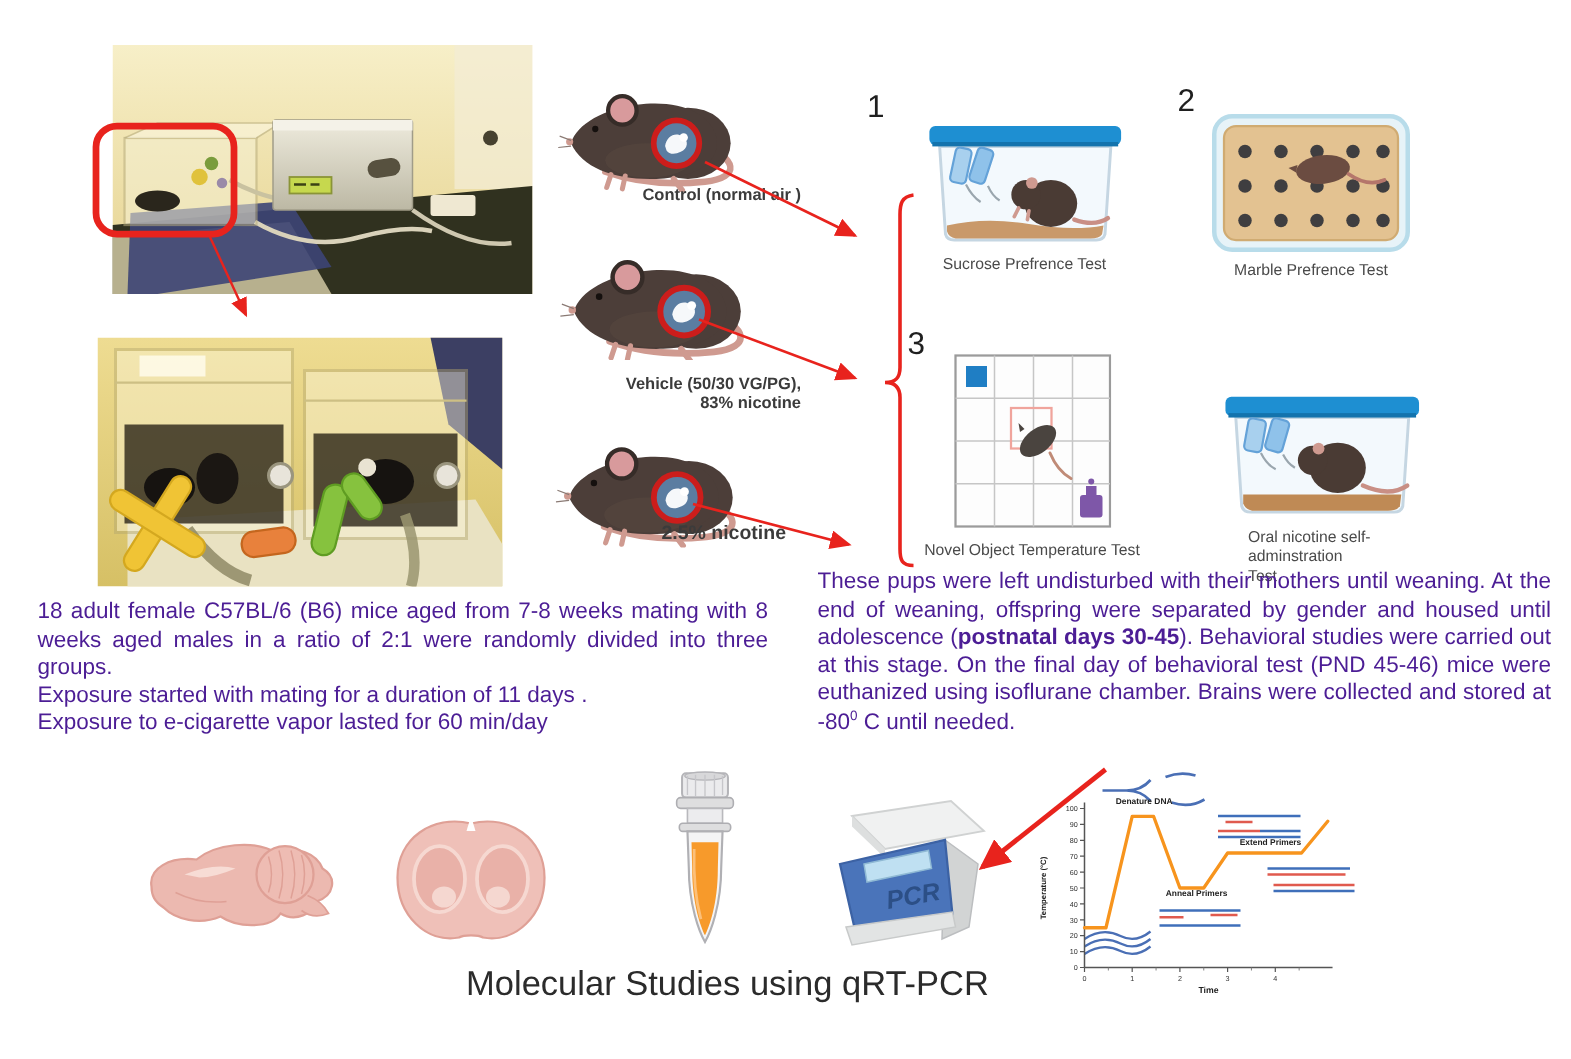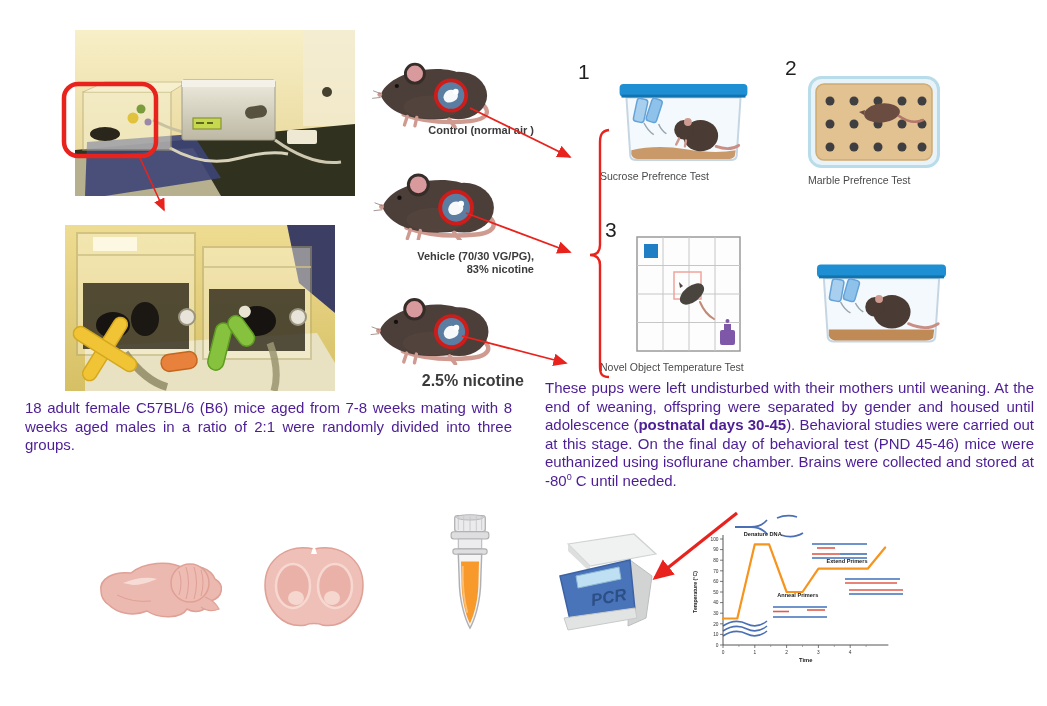--- a/index.html
+++ b/index.html
@@ -1,20 +1,20 @@
 <!DOCTYPE html>
 <html><head>
 <meta charset="utf-8">
 <style>
   html,body{margin:0;padding:0;background:#fff;}
   #figure{position:relative;width:1047px;height:706px;background:#fff;overflow:hidden;
           font-family:"Liberation Sans",sans-serif;}
   .abs{position:absolute;}
   .lbl{font-weight:bold;color:#3b3b3b;text-align:right;line-height:1.15;margin-left:36px;}
-  .testlbl{color:#4a4a4a;font-size:10.5px;line-height:1.25;}
+  .testlbl{color:#4a4a4a;font-size:10.5px;text-align:center;line-height:1.25;}
   .num{font-size:21px;color:#1f1f1f;}
   .bluetext{color:#4c1d95;font-size:15px;line-height:1.24;text-align:justify;font-weight:500;}
   .bluetext .nj{text-align:left;}
   sup{font-size:9px;}
   #mol-title{font-size:23px;color:#2b2b2b;text-align:center;}
   svg{display:block;}
   #red-overlay{pointer-events:none;z-index:50;}
 </style>
 </head>
 <body>
@@ -121,28 +121,28 @@
 
   <svg class="abs" style="left:365px;top:48px" width="135" height="80" viewBox="0 0 115 80">
       <use href="#mouse-shape" transform="scale(0.95)"></use>
     </svg>
   <div class="abs lbl" style="left:368px;top:124px;width:130px;font-size:11px">Control (normal air )</div>
 
   <svg class="abs" style="left:368px;top:158px" width="135" height="82" viewBox="0 0 115 80">
       <use href="#mouse-shape" transform="scale(0.97)"></use>
     </svg>
   <div class="abs lbl" style="left:368px;top:250px;width:130px;font-size:11px">
-    <div>Vehicle (70/30 VG/PG),</div>
+    <div>Vehicle (50/30 VG/PG),</div>
     <div>83% nicotine</div>
   </div>
 
   <svg class="abs" style="left:365px;top:283px" width="135" height="82" viewBox="0 0 115 80">
       <use href="#mouse-shape" transform="scale(0.95)"></use>
     </svg>
-  <div class="abs lbl" style="left:368px;top:372px;width:120px;font-size:16px">2.5% nicotine</div>
+  <div class="abs lbl" style="left:368px;top:348px;width:120px;font-size:13px">2.5% nicotine</div>
 
   <div class="abs num" style="left:578px;top:60px">1</div>
   <svg class="abs" style="left:617px;top:82px" width="133" height="80" viewBox="0 0 135 82">
     <path d="M9,16 L126,16 L122,76 Q121,80 116,80 L19,80 Q14,80 13,76 Z" fill="#f3f9fd" stroke="#c5d6e2" stroke-width="2"></path>
     <rect x="2" y="2" width="131" height="13" rx="4" fill="#1e8fd2"></rect>
     <rect x="4" y="13" width="127" height="3" fill="#1373ad"></rect>
     <path d="M14,70 Q40,64 70,69 T121,70 L120,76 Q118,79 112,79 L20,79 Q15,78 14,74 Z" fill="#c9996a"></path>
     <g>
       <rect x="18" y="17" width="11" height="24" rx="3" fill="#a8d0ee" stroke="#64a2d8" stroke-width="1.5" transform="rotate(12 23 29)"></rect>
       <rect x="32" y="17" width="11" height="24" rx="3" fill="#8fc2ea" stroke="#64a2d8" stroke-width="1.5" transform="rotate(18 37 29)"></rect>
@@ -216,23 +216,29 @@
       <rect x="31" y="17" width="12" height="22" rx="3" fill="#8fc2ea" stroke="#64a2d8" stroke-width="1.5" transform="rotate(16 37 28)"></rect>
       <path d="M26,40 q4,8 10,11 M41,41 q3,6 8,9" stroke="#9aa6ae" stroke-width="1.5" fill="none"></path>
     </g>
     <g>
       <ellipse cx="78" cy="50" rx="19" ry="17" fill="#4a3b34"></ellipse>
       <circle cx="61" cy="45" r="10" fill="#4a3b34"></circle>
       <circle cx="65" cy="37" r="4" fill="#cf9a90"></circle>
       <path d="M95,62 q18,8 30,0" stroke="#c98f85" stroke-width="3" fill="none" stroke-linecap="round"></path>
     </g>
   </svg>
+  <div class="abs testlbl" style="left:832px;top:352px;width:140px;text-align:left">
+    <div>Oral nicotine self-adminstration</div>
+    <div>Test</div>
+  </div>
 
   <div class="abs bluetext" style="left:25px;top:399px;width:487px">
     <div>18 adult female C57BL/6 (B6) mice aged from 7-8 weeks mating with 8 weeks aged males in a ratio of 2:1 were  randomly divided into three groups.</div>
+    <div class="nj">Exposure started with mating for a duration of 11 days .</div>
+    <div class="nj">Exposure to e-cigarette vapor lasted for 60 min/day</div>
   </div>
 
   <div class="abs bluetext" style="left:545px;top:379px;width:489px">
     <span>These pups were left undisturbed with their mothers until weaning. At the end of weaning, offspring were separated by gender and housed until  adolescence (</span><b>postnatal days 30-45</b><span>). Behavioral studies were carried out at this stage. On the final day of behavioral test (PND 45-46)   mice were euthanized using isoflurane  chamber. Brains were collected and stored at  -80</span><sup>0</sup><span> C   until needed.</span>
   </div>
 
   <svg class="abs" style="left:93px;top:545px" width="135" height="80" viewBox="0 0 135 80">
     <path d="M8,46 C6,34 20,26 38,28 C50,18 76,14 92,24 C104,18 118,24 122,34 C132,40 130,52 118,56 C116,64 104,70 94,64 C88,74 66,74 54,66 C40,72 24,68 16,60 C10,56 8,52 8,46 Z" fill="#ecb9b0" stroke="#dfa096" stroke-width="1.5"></path>
     <circle cx="97" cy="38" r="19" fill="#eebcb3" stroke="#dfa096" stroke-width="1.5"></circle>
     <path d="M86,26 q4,12 0,24 M93,22 q5,16 0,32 M101,22 q5,16 0,32 M108,25 q4,12 0,26" stroke="#dfa096" stroke-width="1" fill="none"></path>
@@ -341,20 +347,21 @@
       <line x1="149.3" y1="140" x2="149.3" y2="142" stroke="#777" stroke-width="0.6"></line>
       <line x1="181.1" y1="140" x2="181.1" y2="142" stroke="#777" stroke-width="0.6"></line>
       <polyline points="38,113.5 52.31,113.5 69.8,39.3 84.11,39.3 101.6,87 117.5,87 133.4,63.67999999999999 182.69,63.67999999999999 200.17999999999998,42.47999999999999" fill="none" stroke="#f7941d" stroke-width="2.2" stroke-linejoin="round" stroke-linecap="round"></polyline>
       <text x="77.75" y="30.819999999999993" text-anchor="middle" font-size="5.6" font-weight="bold" fill="#222">Denature DNA</text>
       <text x="112.73" y="92.3" text-anchor="middle" font-size="5.6" font-weight="bold" fill="#222">Anneal Primers</text>
       <text x="162.01999999999998" y="58.379999999999995" text-anchor="middle" font-size="5.6" font-weight="bold" fill="#222">Extend Primers</text>
       <text x="120.68" y="157" text-anchor="middle" font-size="5.8" font-weight="bold" fill="#222">Time</text>
       <text text-anchor="middle" font-size="5.2" font-weight="bold" fill="#222" transform="translate(12,87) rotate(-90)">Temperature (°C)</text>
     </svg>
 
+  <div id="mol-title" class="abs" style="left:295px;top:642px;width:380px">Molecular Studies using qRT-PCR</div>
 
   <svg id="red-overlay" class="abs" style="left:0;top:0" width="1047" height="706" viewBox="0 0 1047 706">
     <defs>
       <marker id="ah-s" markerWidth="9" markerHeight="8" refX="7" refY="3.5" orient="auto">
         <path d="M0,0 L8,3.5 L0,7 Z" fill="#e8231d"></path>
       </marker>
       <marker id="ah-l" markerWidth="8" markerHeight="7" refX="5.5" refY="3" orient="auto">
         <path d="M0,0 L6.5,3 L0,6 Z" fill="#e8231d"></path>
       </marker>
     </defs>

